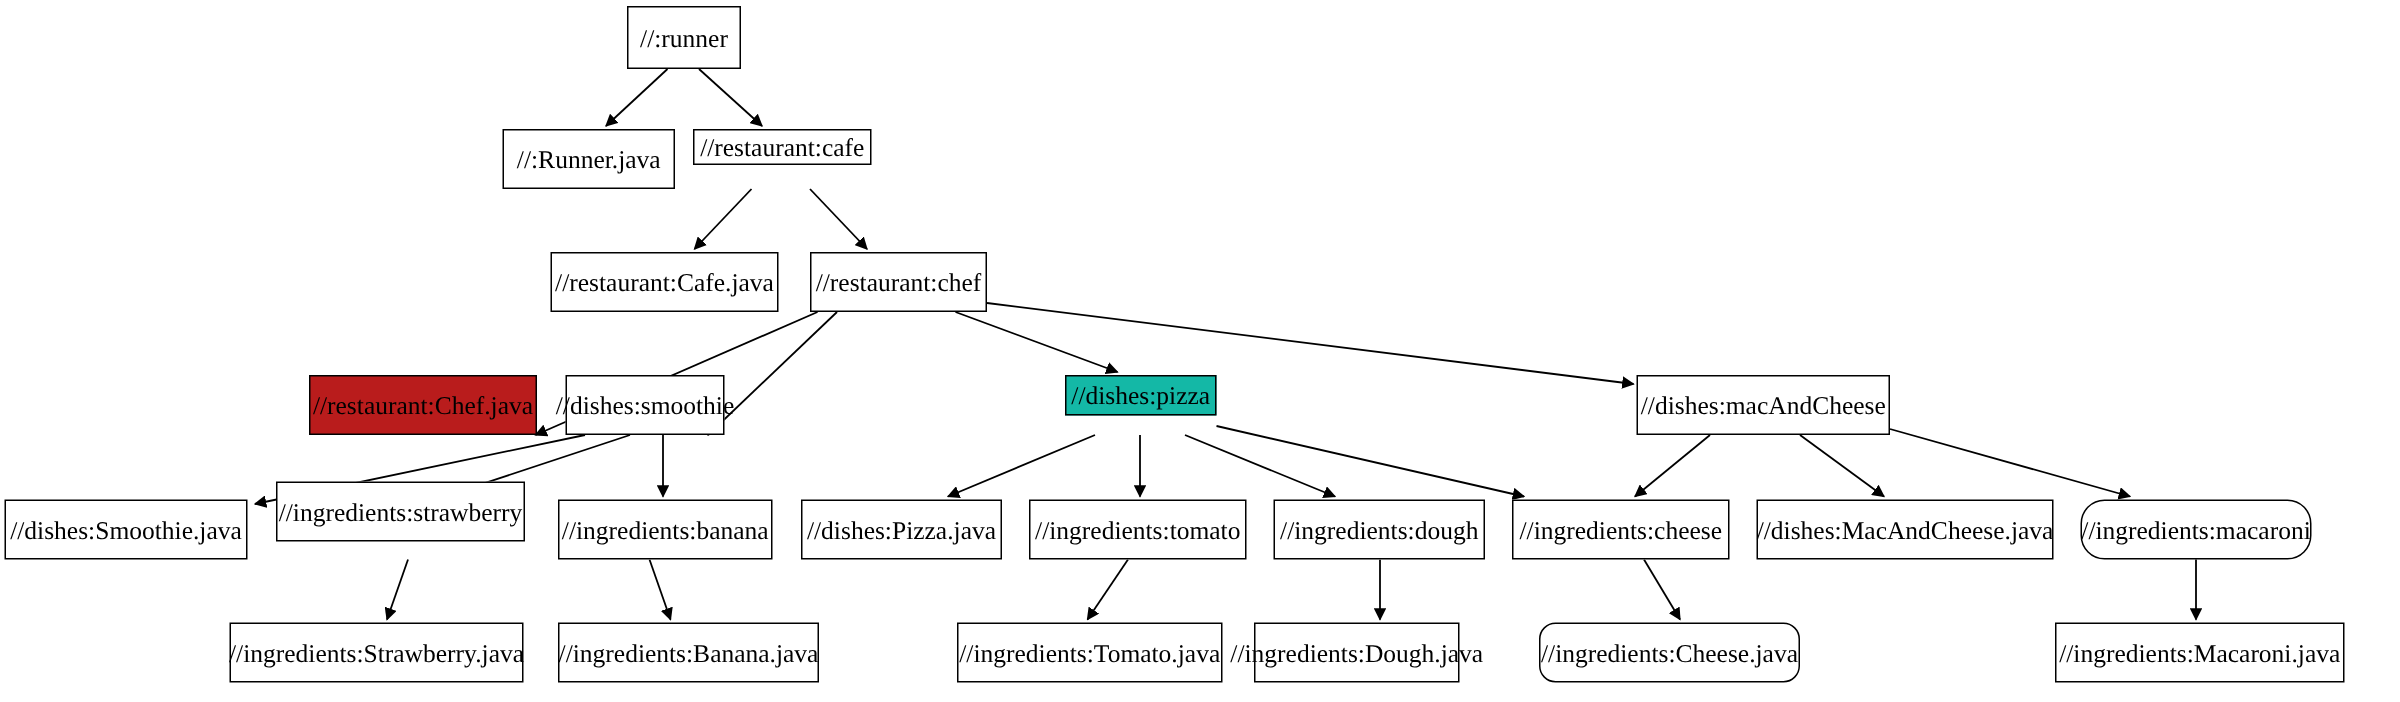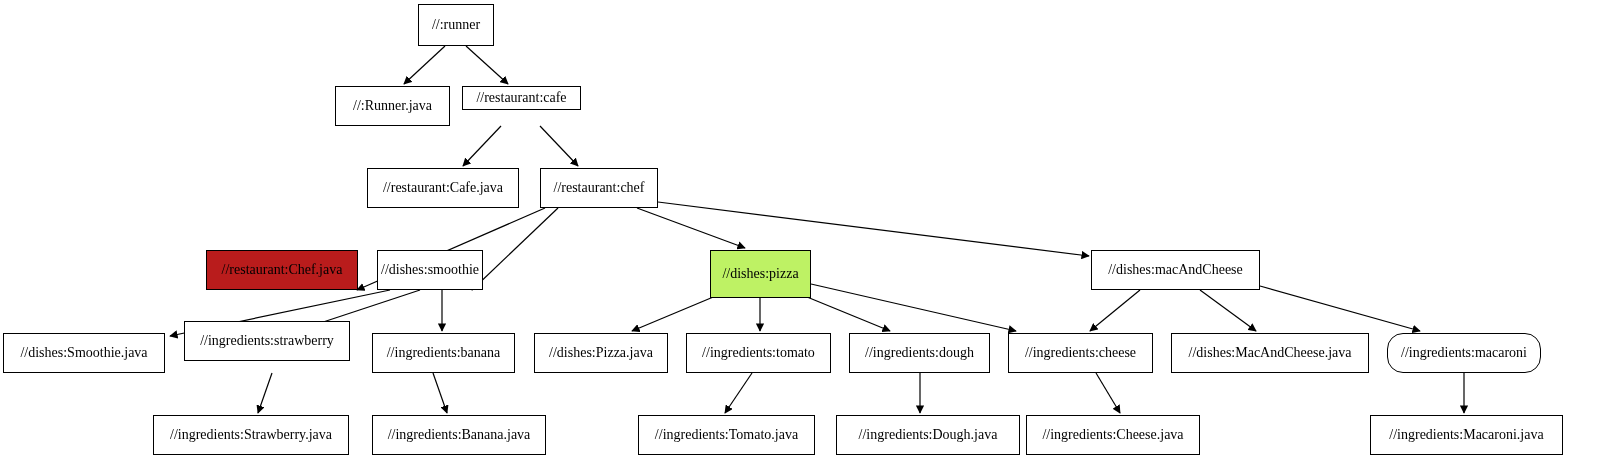--- a/index.html
+++ b/index.html
@@ -26,21 +26,21 @@
   .graph-node {
     position: absolute;
     box-sizing: border-box;
     border: 1px solid #000000;
     background: #ffffff;
     display: flex;
     align-items: center;
     justify-content: center;
     white-space: nowrap;
     color: #000000;
-    font-size: 14px;
+    font-size: 17px;
     line-height: 1;
     letter-spacing: 0px;
   }
   .graph-node .node-label {
     display: block;
     padding: 0 6px;
   }
 </style>
 </head>
 <body>
@@ -94,21 +94,21 @@
       </div>
       <div class="graph-node" style="left: 540px; top: 168px; width: 118px; height: 40px; border-color: rgb(0, 0, 0); background: rgb(255, 255, 255);">
         <span class="node-label">//restaurant:chef</span>
       </div>
       <div class="graph-node" style="left: 206px; top: 250px; width: 152px; height: 40px; border-color: rgb(0, 0, 0); background: #b91c1c;">
         <span class="node-label">//restaurant:Chef.java</span>
       </div>
       <div class="graph-node" style="left: 377px; top: 250px; width: 106px; height: 40px; border-color: rgb(0, 0, 0); background: rgb(255, 255, 255);">
         <span class="node-label">//dishes:smoothie</span>
       </div>
-      <div class="graph-node" style="left: 710px; top: 250px; width: 101px; height: 48px; border-color: rgb(0, 0, 0); background: #bef264;">
+      <div class="graph-node" style="left: 710px; top: 250px; width: 101px; height: 27px; border-color: rgb(0, 0, 0); background: #14b8a6;">
         <span class="node-label">//dishes:pizza</span>
       </div>
       <div class="graph-node" style="left: 1091px; top: 250px; width: 169px; height: 40px; border-color: rgb(0, 0, 0); background: rgb(255, 255, 255);">
         <span class="node-label">//dishes:macAndCheese</span>
       </div>
       <div class="graph-node" style="left: 3px; top: 333px; width: 162px; height: 40px; border-color: rgb(0, 0, 0); background: rgb(255, 255, 255);">
         <span class="node-label">//dishes:Smoothie.java</span>
       </div>
       <div class="graph-node" style="left: 184px; top: 321px; width: 166px; height: 40px; border-color: rgb(0, 0, 0); background: rgb(255, 255, 255);">
         <span class="node-label">//ingredients:strawberry</span>
@@ -136,23 +136,23 @@
       </div>
       <div class="graph-node" style="left: 153px; top: 415px; width: 196px; height: 40px; border-color: rgb(0, 0, 0); background: rgb(255, 255, 255);">
         <span class="node-label">//ingredients:Strawberry.java</span>
       </div>
       <div class="graph-node" style="left: 372px; top: 415px; width: 174px; height: 40px; border-color: rgb(0, 0, 0); background: rgb(255, 255, 255);">
         <span class="node-label">//ingredients:Banana.java</span>
       </div>
       <div class="graph-node" style="left: 638px; top: 415px; width: 177px; height: 40px; border-color: rgb(0, 0, 0); background: rgb(255, 255, 255);">
         <span class="node-label">//ingredients:Tomato.java</span>
       </div>
-      <div class="graph-node" style="left: 836px; top: 415px; width: 184px; height: 40px; border-color: rgb(0, 0, 0); background: rgb(255, 255, 255);">
+      <div class="graph-node" style="left: 836px; top: 415px; width: 137px; height: 40px; border-color: rgb(0, 0, 0); background: rgb(255, 255, 255);">
         <span class="node-label">//ingredients:Dough.java</span>
       </div>
-      <div class="graph-node" style="left: 1026px; top: 415px; width: 174px; height: 40px; border-color: rgb(0, 0, 0); background: rgb(255, 255, 255);">
+      <div class="graph-node" style="left: 1026px; top: 415px; width: 174px; height: 40px; border-color: rgb(0, 0, 0); background: rgb(255, 255, 255); border-radius: 11px;">
         <span class="node-label">//ingredients:Cheese.java</span>
       </div>
       <div class="graph-node" style="left: 1370px; top: 415px; width: 193px; height: 40px; border-color: rgb(0, 0, 0); background: rgb(255, 255, 255);">
         <span class="node-label">//ingredients:Macaroni.java</span>
       </div>
     </div>
 </div>
 
 </body></html>

